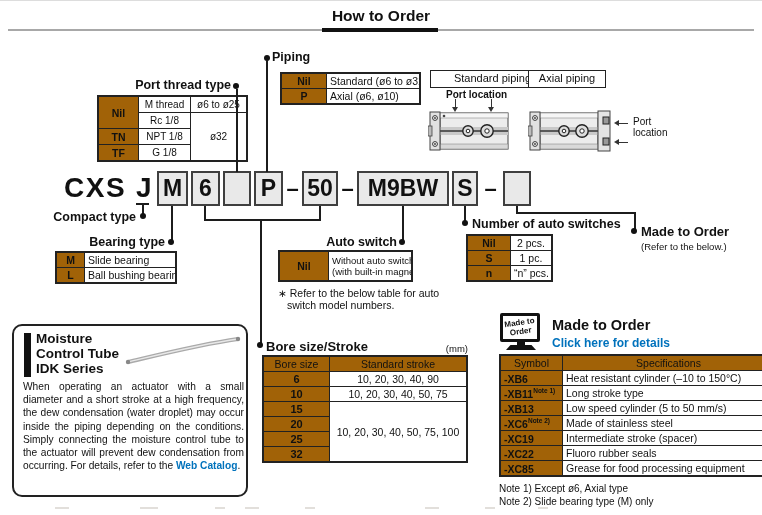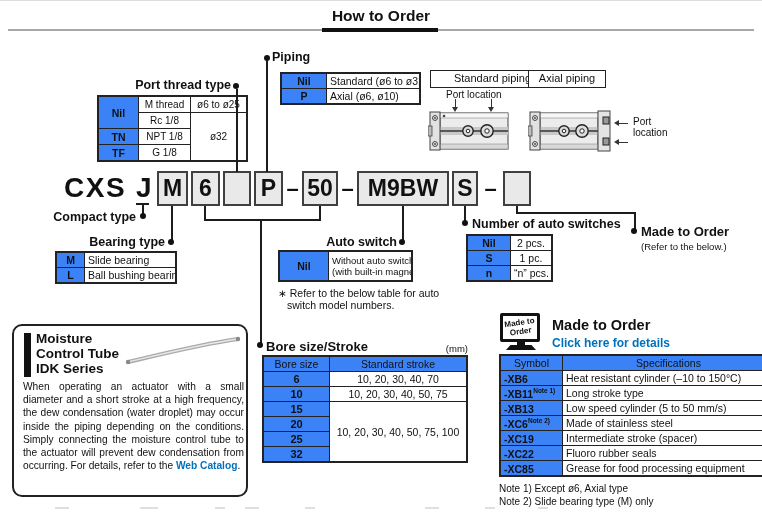--- a/index.html
+++ b/index.html
@@ -5,21 +5,21 @@
   html,body{margin:0;padding:0;background:#fff;}
   #page{position:relative;width:762px;height:515px;background:#fff;overflow:hidden;
         font-family:"Liberation Sans","DejaVu Sans",sans-serif;color:#111;}
   .abs{position:absolute;}
   .lbl{position:absolute;font-weight:bold;font-size:12.5px;white-space:nowrap;}
   .dot{position:absolute;width:6px;height:6px;background:#111;border-radius:50%;}
   .vline{position:absolute;width:2px;background:#1c1c1c;}
   .hline{position:absolute;height:2px;background:#1c1c1c;}
   table.t{border-collapse:collapse;position:absolute;border:2px solid #222;background:#fff;table-layout:fixed;}
   table.t td{border:1px solid #222;font-size:10.5px;padding:0 3px;height:14px;text-align:center;overflow:hidden;white-space:nowrap;}
-  .sh{background:#3b82f6;}
+  .sh{background:#a16207;}
   .b{font-weight:bold;}
   .left{text-align:left !important;}
   .pn-box{position:absolute;top:171px;height:35px;background:#e9e9e9;border:2px solid #3f3f3f;box-sizing:border-box;
           font-weight:bold;font-size:23px;text-align:center;line-height:30px;}
   .pn-dash{position:absolute;top:176px;font-weight:bold;font-size:22px;text-align:center;}
   .pn-text{position:absolute;top:172px;font-weight:bold;font-size:28px;letter-spacing:1.5px;}
   .framebox{position:absolute;border:1.5px solid #222;background:#fff;font-size:11px;text-align:center;line-height:15px;}
   .small{font-size:10px;}
   .blue{color:#0072BC;font-weight:bold;}
   .arr-down{width:0;height:0;border-left:3px solid transparent;border-right:3px solid transparent;border-top:5px solid #333;margin:0 auto;}
@@ -83,21 +83,21 @@
       <td style="height:15px;font-size:10px;">NPT 1/8</td>
     </tr>
     <tr>
       <td class="sh b" style="height:15px;">TF</td>
       <td style="height:15px;font-size:10px;">G 1/8</td>
     </tr>
   </tbody>
     </table>
 
   <div class="framebox" style="left:430px;top:70px;width:83px;height:16px;padding-left:20px;">Standard piping</div>
-  <div class="abs small" style="left:446px;top:89px;">Port location</div>
+  <div class="abs small" style="left:446px;top:89px;font-weight:bold;">Port location</div>
   <div class="abs" style="left:452px;top:99px;">
       <div class="stem-v"></div>
       <div class="arr-down"></div>
     </div>
   <div class="abs" style="left:488px;top:99px;">
       <div class="stem-v"></div>
       <div class="arr-down"></div>
     </div>
   <svg class="abs" style="left:428px;top:110px;" width="84" height="42" viewBox="0 0 84 42">
     <rect x="12" y="3" width="68" height="36" fill="#ececec" stroke="#444"></rect>
@@ -257,21 +257,21 @@
   <div class="lbl" style="left:266px;top:339px;font-size:13px;">Bore size/Stroke</div>
   <div class="abs" style="left:430px;top:343px;width:38px;text-align:right;font-size:9.5px;">(mm)</div>
   <table class="t" style="left:262px;top:355px;width:206px;padding-left:36px;">
     <tbody>
         <tr>
       <td class="sh" style="width:59px;">Bore size</td>
       <td class="sh">Standard stroke</td>
     </tr>
     <tr>
       <td class="sh b" style="font-size:11px;">6</td>
-      <td>10, 20, 30, 40, 70</td>
+      <td>10, 20, 30, 40, 90</td>
     </tr>
     <tr>
       <td class="sh b" style="font-size:11px;">10</td>
       <td>10, 20, 30, 40, 50, 75</td>
     </tr>
     <tr>
       <td class="sh b" style="font-size:11px;">15</td>
       <td rowspan="4">10, 20, 30, 40, 50, 75, 100</td>
     </tr>
     <tr>

